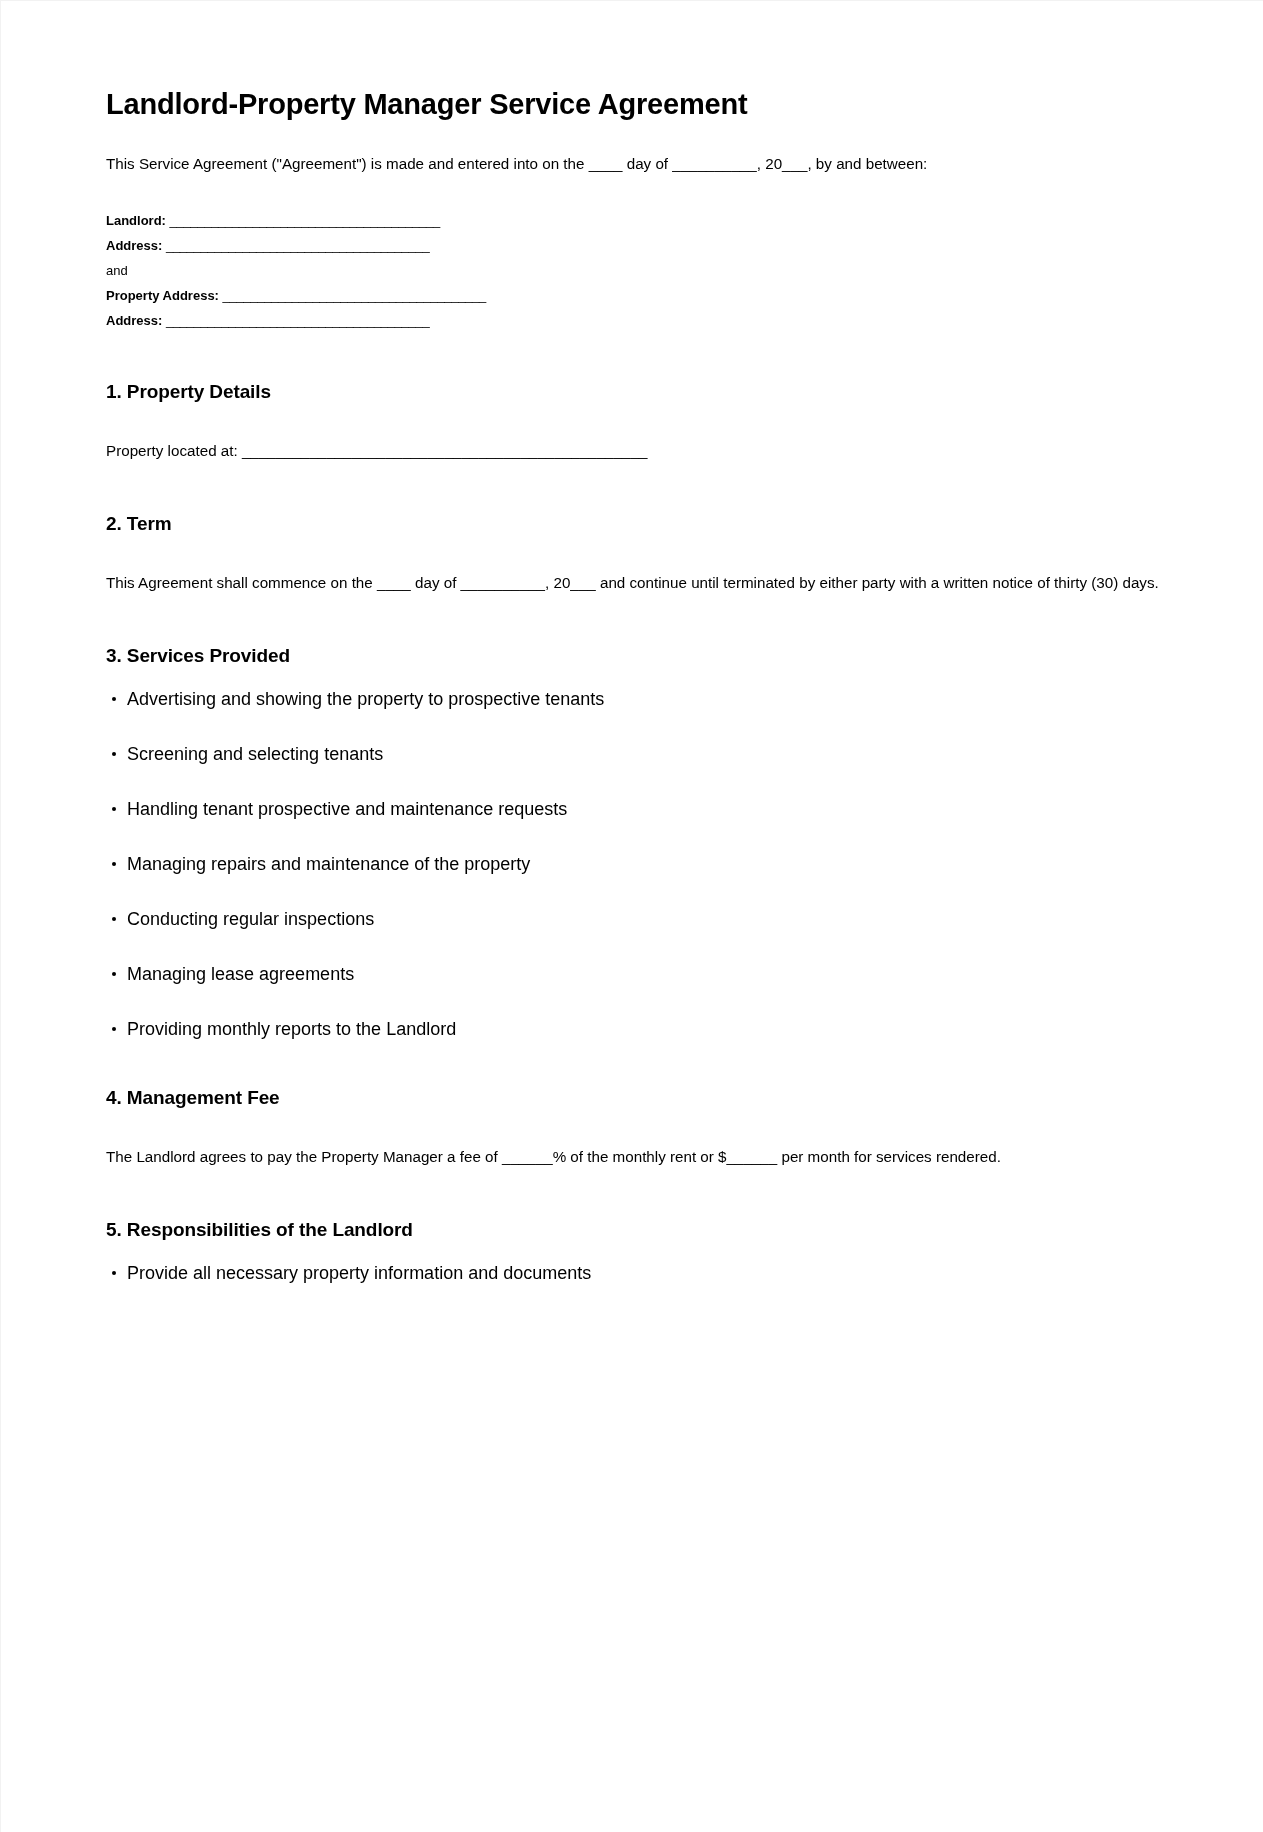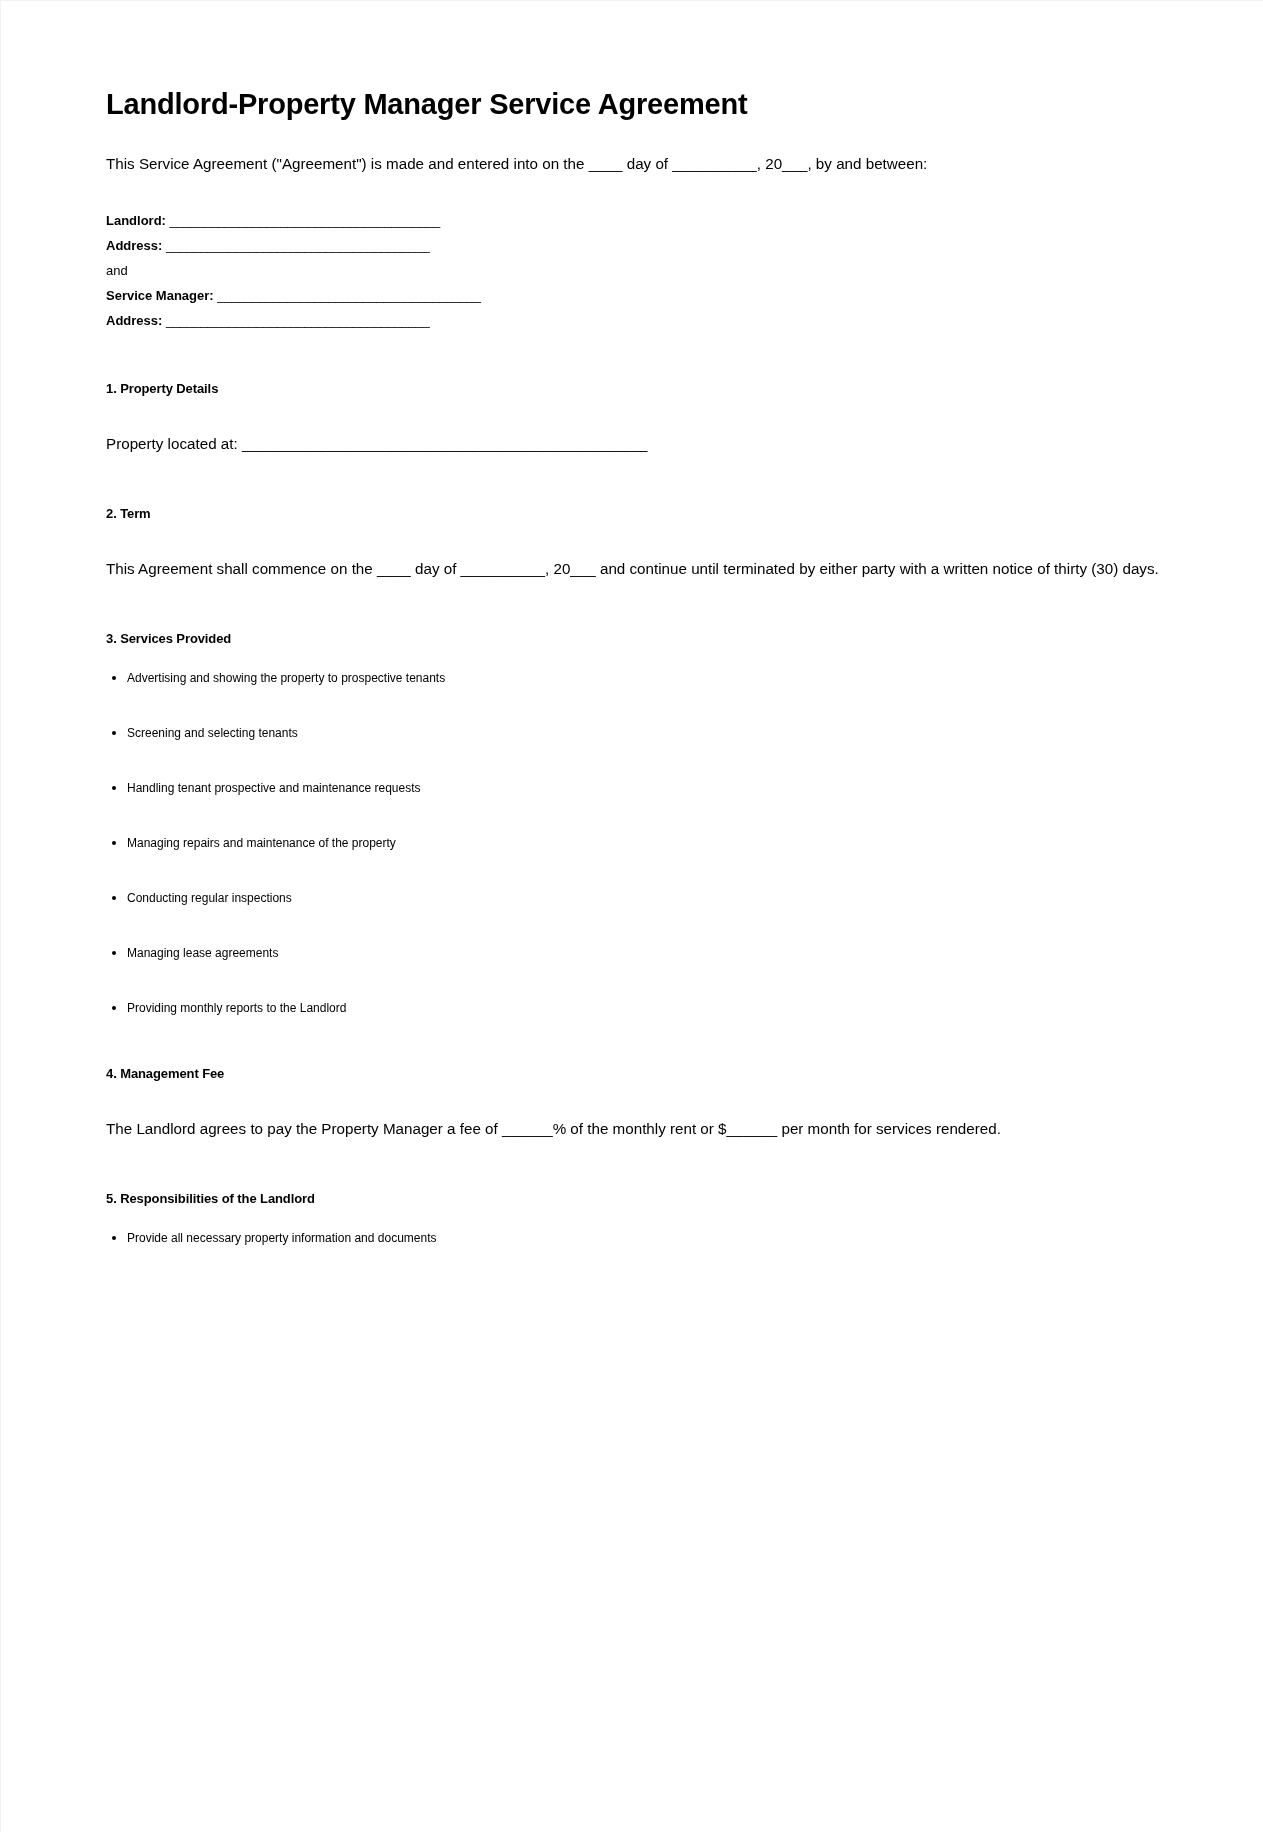--- a/index.html
+++ b/index.html
@@ -60,38 +60,38 @@
   .party-line {
     font-size: 13px;
     line-height: 25px;
     white-space: nowrap;
   }
   .party-line .lbl {
     font-weight: bold;
   }
 
   .section-head {
-    font-size: 13px;
+    font-size: 19px;
     font-weight: bold;
     margin: 48px 0 0 0;
     letter-spacing: -0.1px;
   }
 
   .section-head + .para {
     margin-top: 34px;
   }
 
   ul.bullets {
     list-style: none;
     margin: 22px 0 0 0;
     padding: 0;
   }
   ul.bullets li {
     position: relative;
-    font-size: 12px;
+    font-size: 18px;
     line-height: 20px;
     padding-left: 21px;
     margin: 0 0 35px 0;
   }
   ul.bullets li::before {
     content: "";
     position: absolute;
     left: 6px;
     top: 8px;
     width: 4px;
@@ -117,21 +117,21 @@
         <div class="party-line">
           <span class="lbl">Landlord:</span>
           <span class="blank-sm">_______________________________________</span>
         </div>
         <div class="party-line">
           <span class="lbl">Address:</span>
           <span class="blank-sm">______________________________________</span>
         </div>
         <div class="party-line">and</div>
         <div class="party-line">
-          <span class="lbl">Service Manager:</span>
+          <span class="lbl">Property Address:</span>
           <span class="blank-sm">______________________________________</span>
         </div>
         <div class="party-line">
           <span class="lbl">Address:</span>
           <span class="blank-sm">______________________________________</span>
         </div>
       </div>
 
       <h2 class="section-head">1. Property Details</h2>
       <p class="para">Property located at: ________________________________________________</p>

